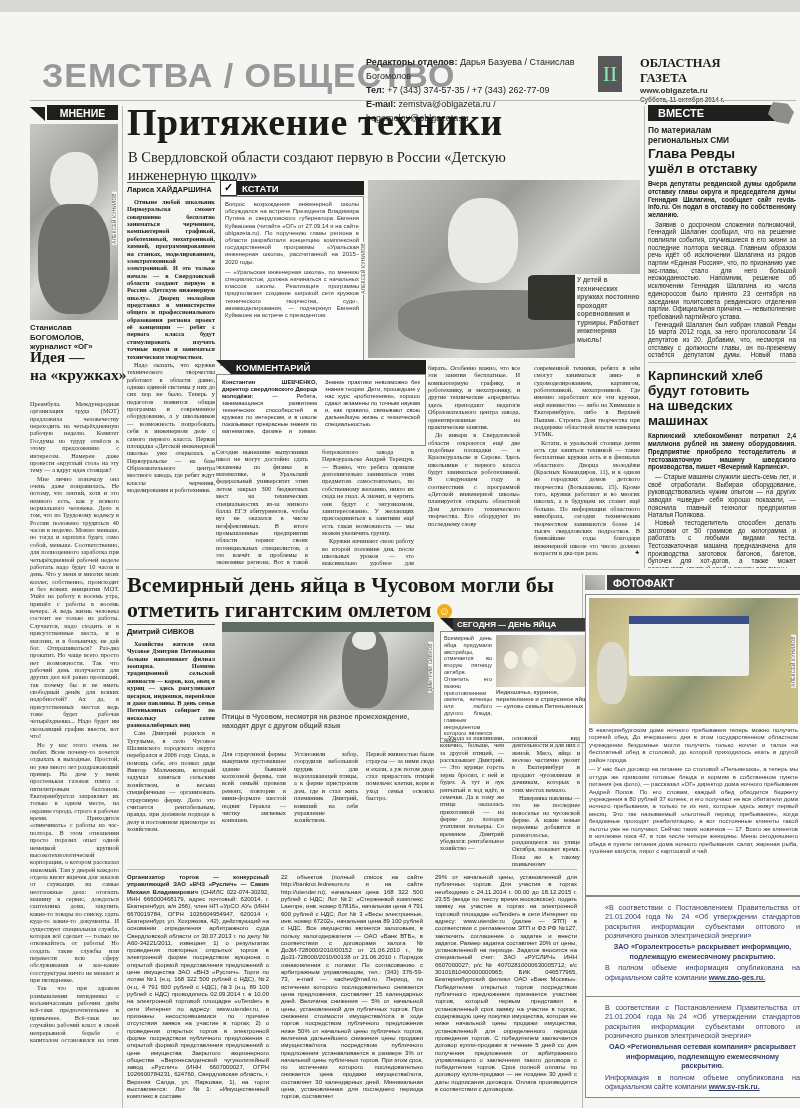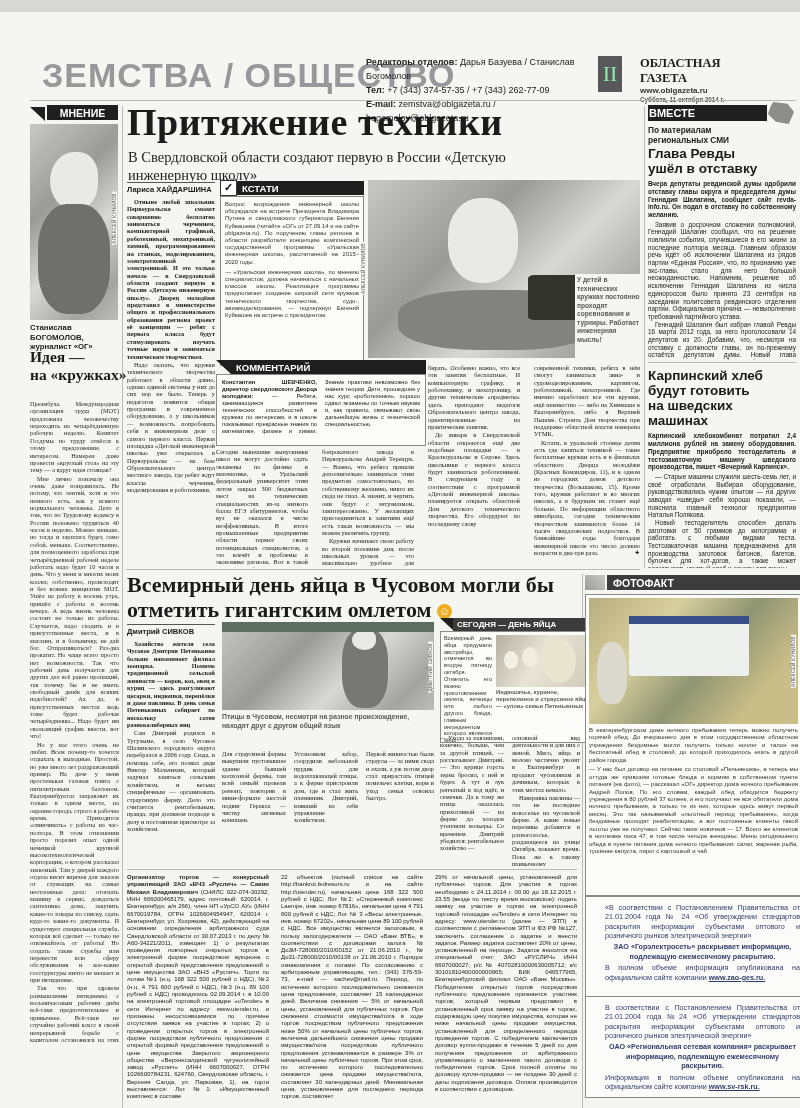--- a/index.html
+++ b/index.html
@@ -150,21 +150,21 @@
   </div>
   <div class="abs t6" style="left:428px;top:352px;width:92px;height:204px;">
     <p class="noind">бирать. Особенно важно, что все эти занятия бесплатные. И компьютерную графику, и роботехнику, и мехатронику, и другие технические «предметы» здесь преподают педагоги Образовательного центра завода, ориентированные на практические занятия.</p>
     <p>До января в Свердловской области откроются ещё две подобные площадки — в Красноуральске и Серове. Здесь школьники с первого класса будут заниматься роботехникой. В следующем году в соответствии с программой «Детской инженерной школы» планируется открыть областной Дом детского технического творчества. Его оборудуют по последнему слову</p>
   </div>
   <div class="abs t6" style="left:534px;top:352px;width:106px;height:204px;">
     <p class="noind">современной техники, ребята в нём смогут заниматься авиа- и судомоделированием, картингом, роботехникой, мехатроникой. Где именно заработают все эти кружки, ещё неизвестно — либо на Химмаше в Екатеринбурге, либо в Верхней Пышме. Строить Дом творчества при поддержке областной власти намерена УГМК.</p>
     <p><span>Кстати, в уральской столице детям есть где заняться техникой — такие бесплатные кружки есть и в филиалах областного Дворца молодёжи (Красных Командиров, 11), и в одном из городских домов детского творчества (Большакова, 15). Кроме того, кружки работают и во многих школах, а в будущем их станет ещё больше. По информации областного минобраза, сегодня техническим творчеством занимаются более 14 тысяч свердловских подростков. В ближайшие годы благодаря инженерной школе это число должно возрасти в два-три раза.</span> <span class="endmark">✦</span></p>
   </div>
 
-  <div class="bar abs" style="left:648px;top:93px;width:118px;height:16px;font-size:11px;padding-left:1px;">ВМЕСТЕ</div>
+  <div class="bar abs" style="left:648px;top:93px;width:118px;height:16px;font-size:11px;padding-left:10px;">ВМЕСТЕ</div>
   <div class="abs" style="left:768px;top:90px;width:26px;height:22px;background:#8d8d89;clip-path:polygon(20% 0,75% 8%,100% 45%,80% 100%,30% 90%,0 55%,10% 20%);"></div>
   <div class="abs sans b" style="left:648px;top:113px;font-size:8.3px;line-height:1.25;color:#222;">
     <div>По материалам</div>
     <div>региональных СМИ</div>
   </div>
 
   <div class="abs rart" style="left:648px;top:134px;width:148px;height:214px;overflow:hidden;">
     <p class="hl">Глава Ревды</p>
     <p class="hl">ушёл в отставку</p>
     <p class="lead6">Вчера депутаты ревдинской думы одобрили отставку главы округа и председателя думы Геннадия Шалагина, сообщает сайт revda-info.ru. Он подал в отставку по собственному желанию.</p>

